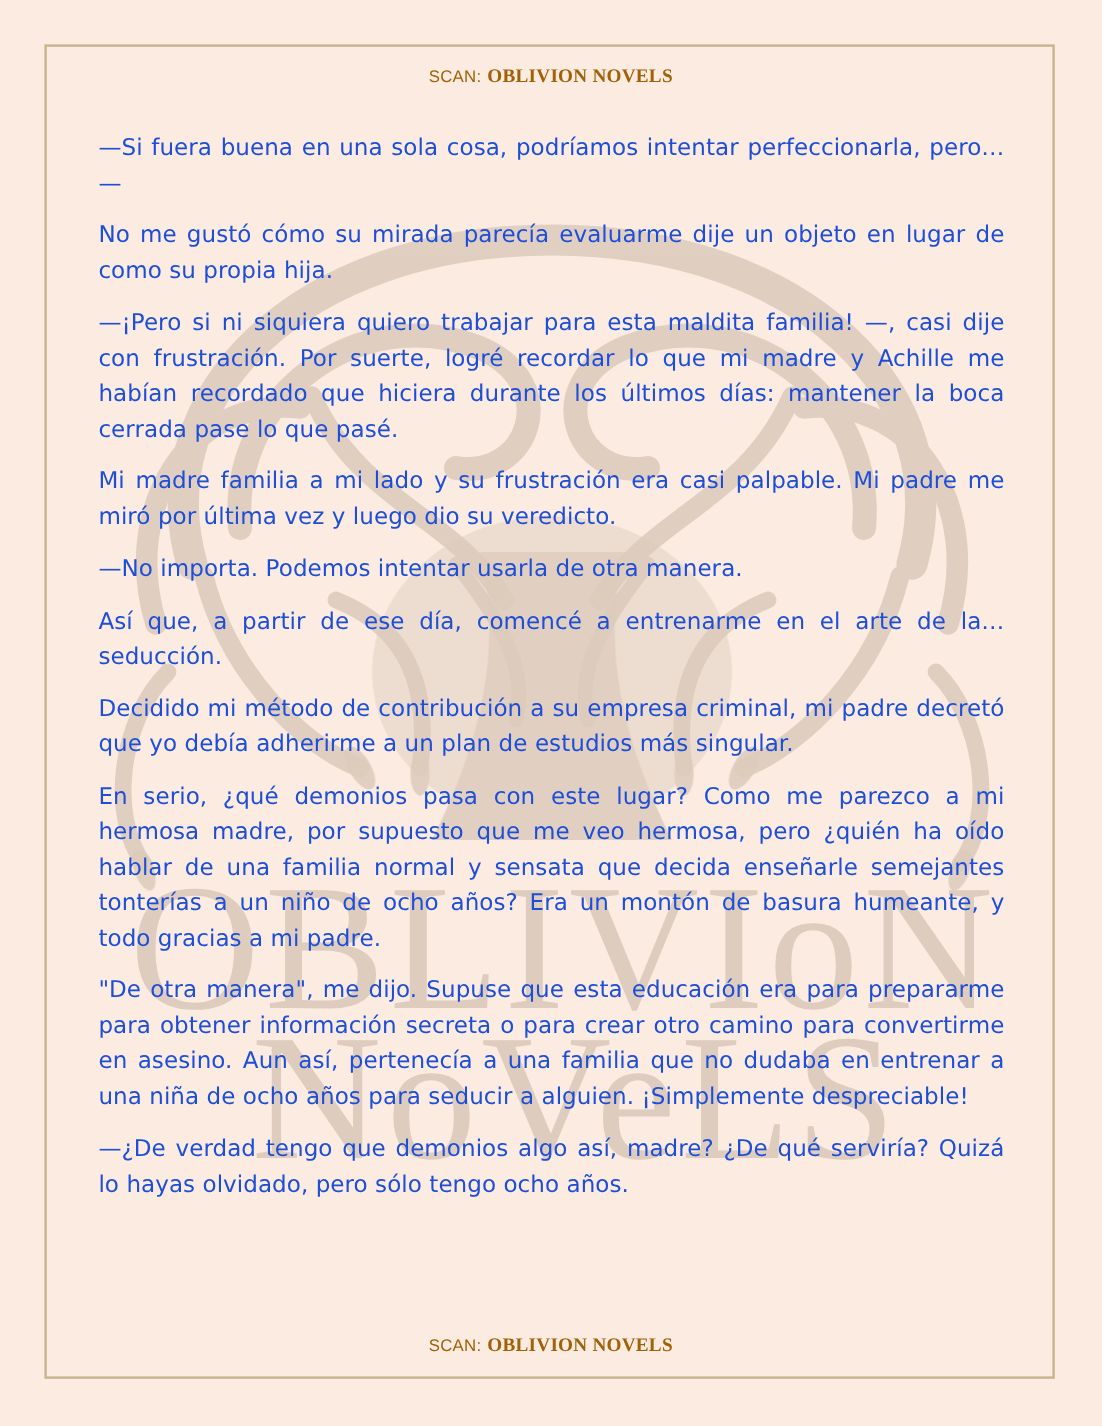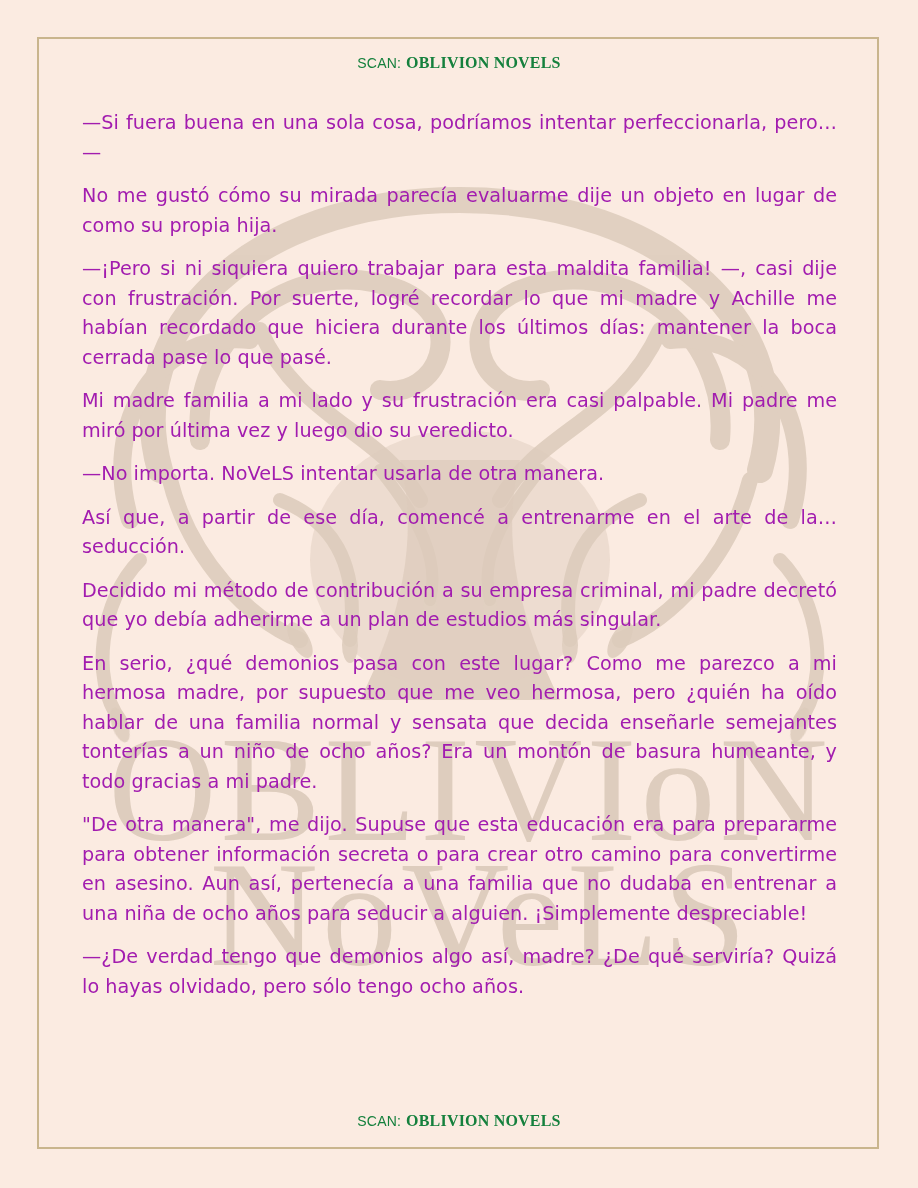--- a/index.html
+++ b/index.html
@@ -32,42 +32,42 @@
       height: 1188px;
       pointer-events: none;
       z-index: 0;
     }
     .scan-credit {
       position: absolute;
       left: 0;
       width: 918px;
       text-align: center;
       font-size: 15px;
-      color: #15803d;
+      color: #a16207;
       z-index: 2;
       letter-spacing: 0.2px;
     }
     .scan-credit .label {
       font-family: "Liberation Sans", sans-serif;
       font-size: 14px;
     }
     .scan-credit .brand {
       font-family: "Liberation Serif", serif;
       font-weight: bold;
       font-size: 16px;
     }
     .scan-top { top: 54px; }
     .scan-bottom { top: 1112px; }
     .body-text {
       position: absolute;
       left: 82px;
       top: 108px;
       width: 755px;
       z-index: 2;
-      color: #a21caf;
+      color: #1d4ed8;
       font-family: "DejaVu Sans", sans-serif;
       font-size: 19.2px;
       line-height: 29.5px;
     }
     .body-text p {
       margin: 0 0 14px 0;
       text-align: justify;
       letter-spacing: 0.05px;
     }
   </style>
@@ -119,21 +119,21 @@
 <div class="scan-credit scan-top">
   <span class="label">SCAN:</span>
   <span class="brand">OBLIVION NOVELS</span>
 </div>
 
 <div class="body-text">
   <p>—Si fuera buena en una sola cosa, podríamos intentar perfeccionarla, pero… —</p>
   <p>No me gustó cómo su mirada parecía evaluarme dije un objeto en lugar de como su propia hija.</p>
   <p>—¡Pero si ni siquiera quiero trabajar para esta maldita familia! —, casi dije con frustración. Por suerte, logré recordar lo que mi madre y Achille me habían recordado que hiciera durante los últimos días: mantener la boca cerrada pase lo que pasé.</p>
   <p>Mi madre familia a mi lado y su frustración era casi palpable. Mi padre me miró por última vez y luego dio su veredicto.</p>
-  <p>—No importa. NoVeLS intentar usarla de otra manera.</p>
+  <p>—No importa. Podemos intentar usarla de otra manera.</p>
   <p>Así que, a partir de ese día, comencé a entrenarme en el arte de la… seducción.</p>
   <p>Decidido mi método de contribución a su empresa criminal, mi padre decretó que yo debía adherirme a un plan de estudios más singular.</p>
   <p>En serio, ¿qué demonios pasa con este lugar? Como me parezco a mi hermosa madre, por supuesto que me veo hermosa, pero ¿quién ha oído hablar de una familia normal y sensata que decida enseñarle semejantes tonterías a un niño de ocho años? Era un montón de basura humeante, y todo gracias a mi padre.</p>
   <p>"De otra manera", me dijo. Supuse que esta educación era para prepararme para obtener información secreta o para crear otro camino para convertirme en asesino. Aun así, pertenecía a una familia que no dudaba en entrenar a una niña de ocho años para seducir a alguien. ¡Simplemente despreciable!</p>
   <p>—¿De verdad tengo que demonios algo así, madre? ¿De qué serviría? Quizá lo hayas olvidado, pero sólo tengo ocho años.</p>
 </div>
 
 <div class="scan-credit scan-bottom">
   <span class="label">SCAN:</span>
   <span class="brand">OBLIVION NOVELS</span>

